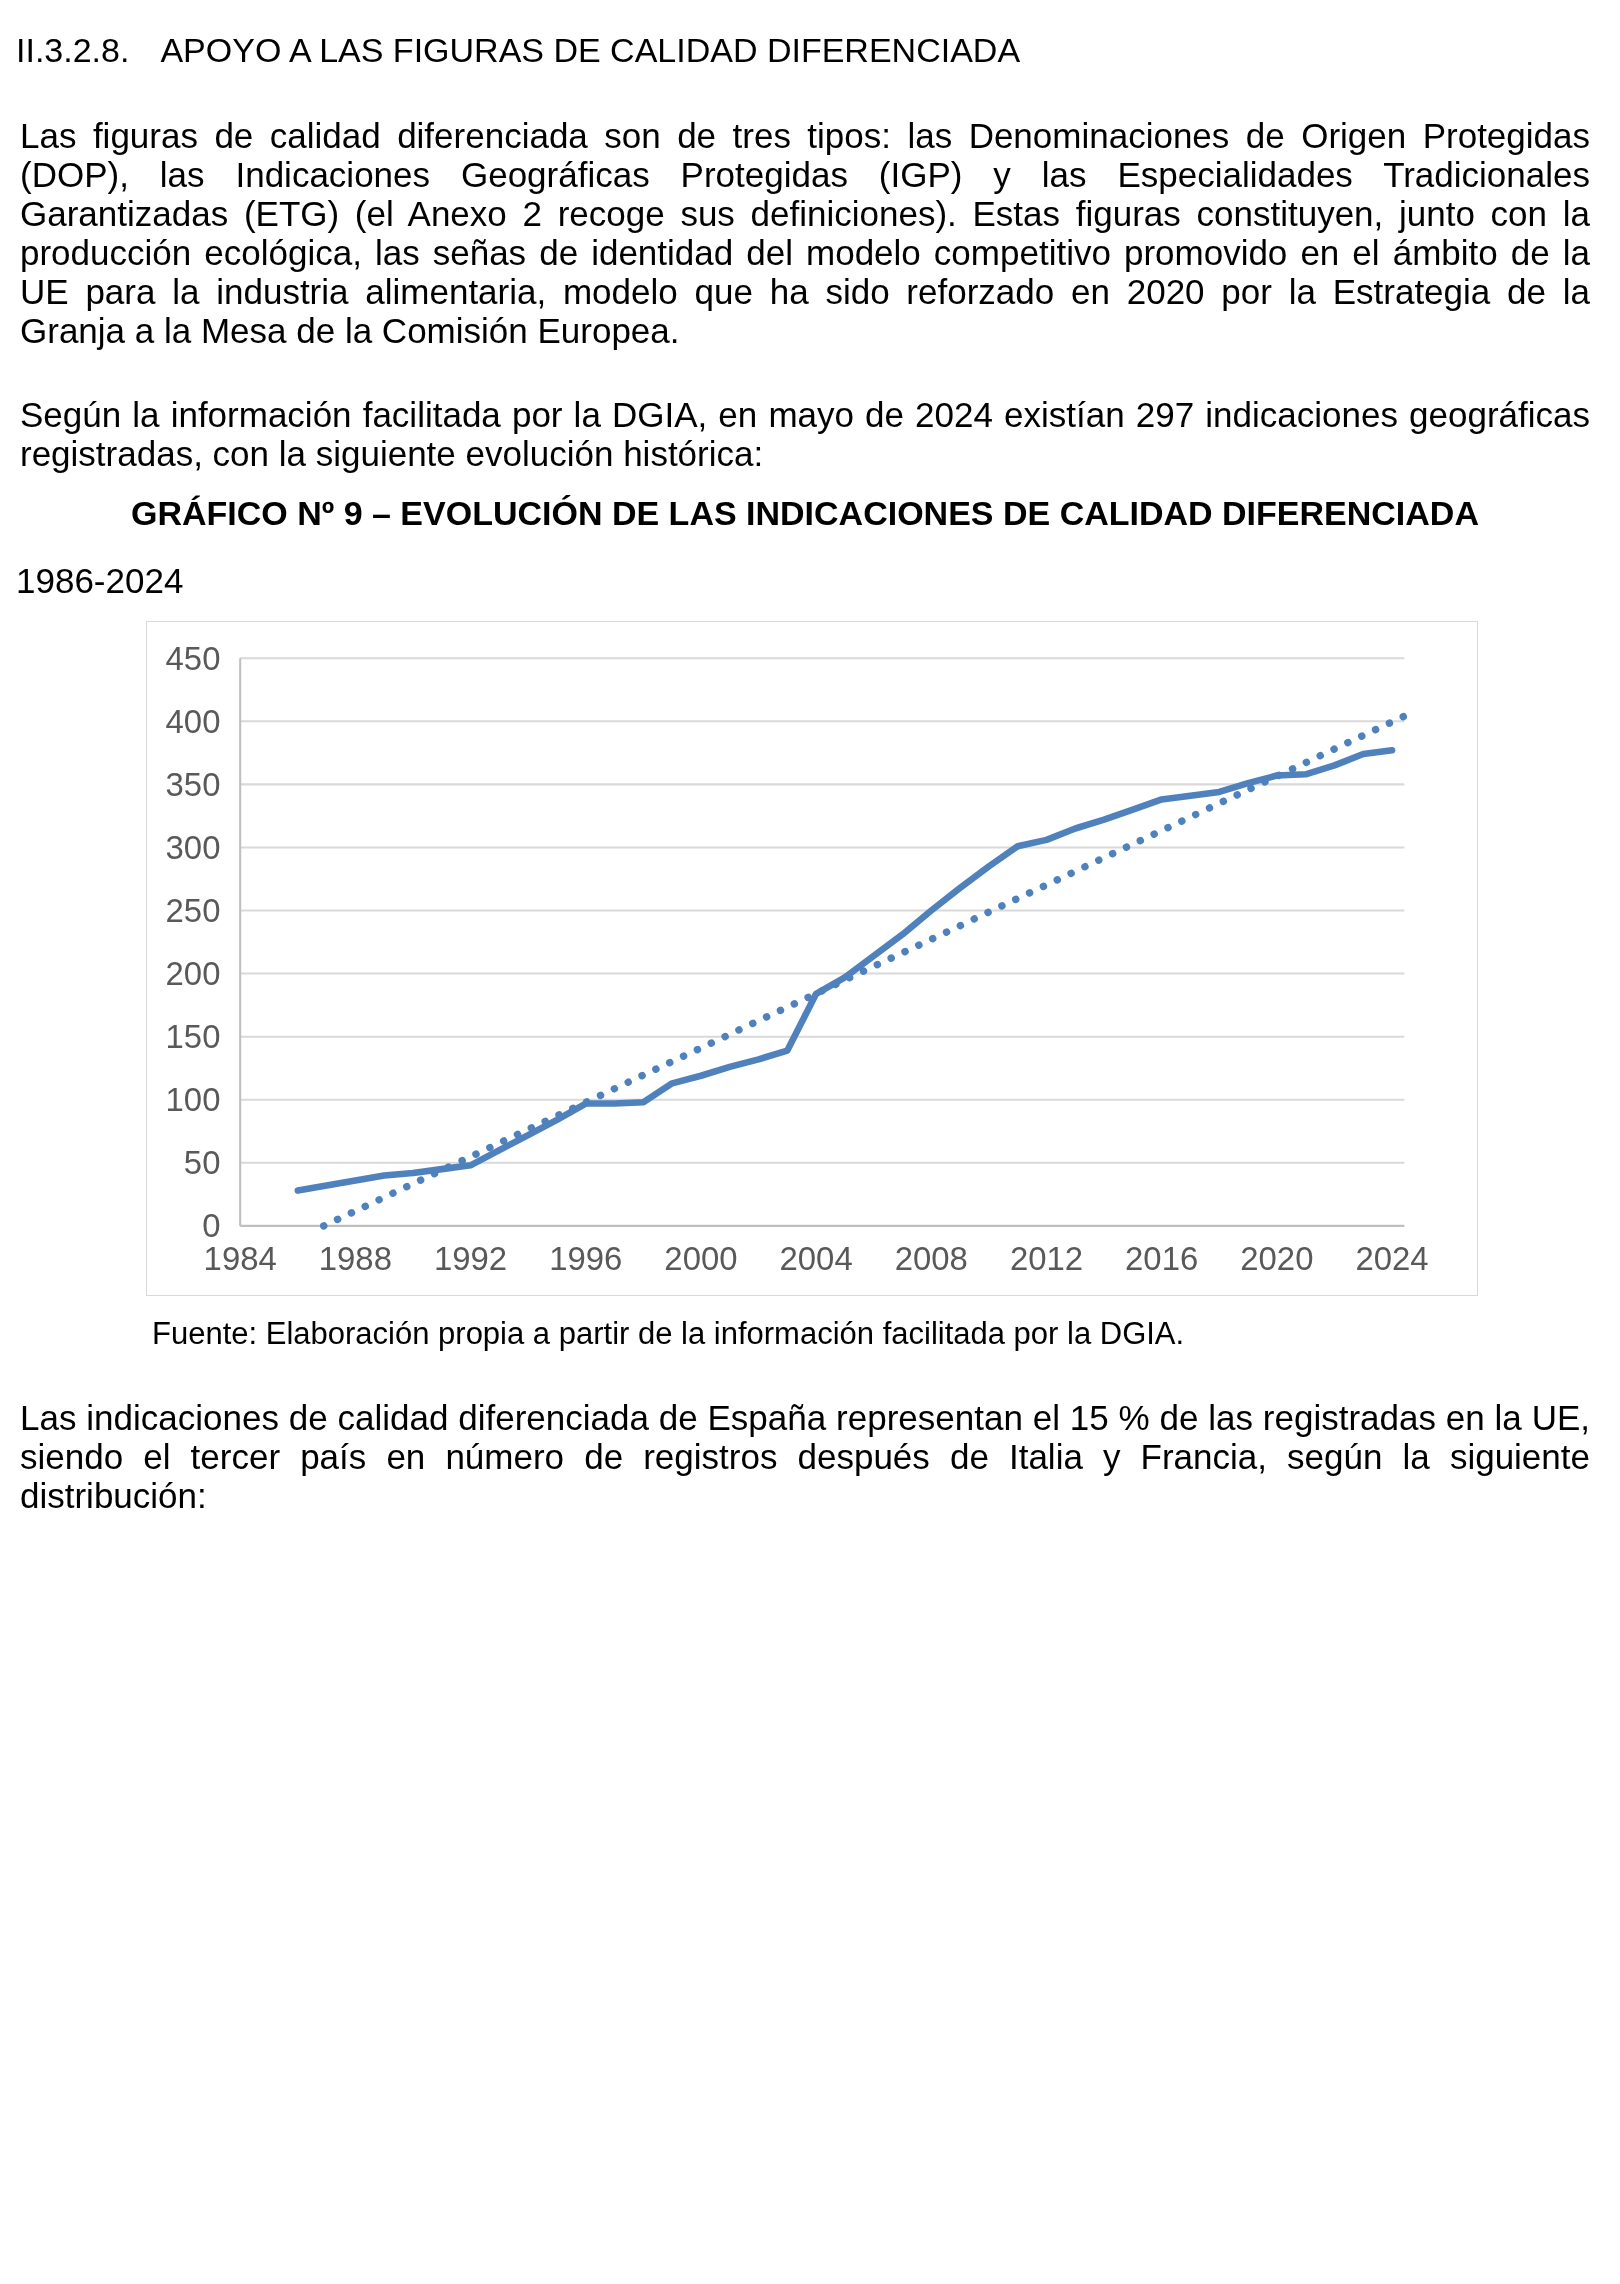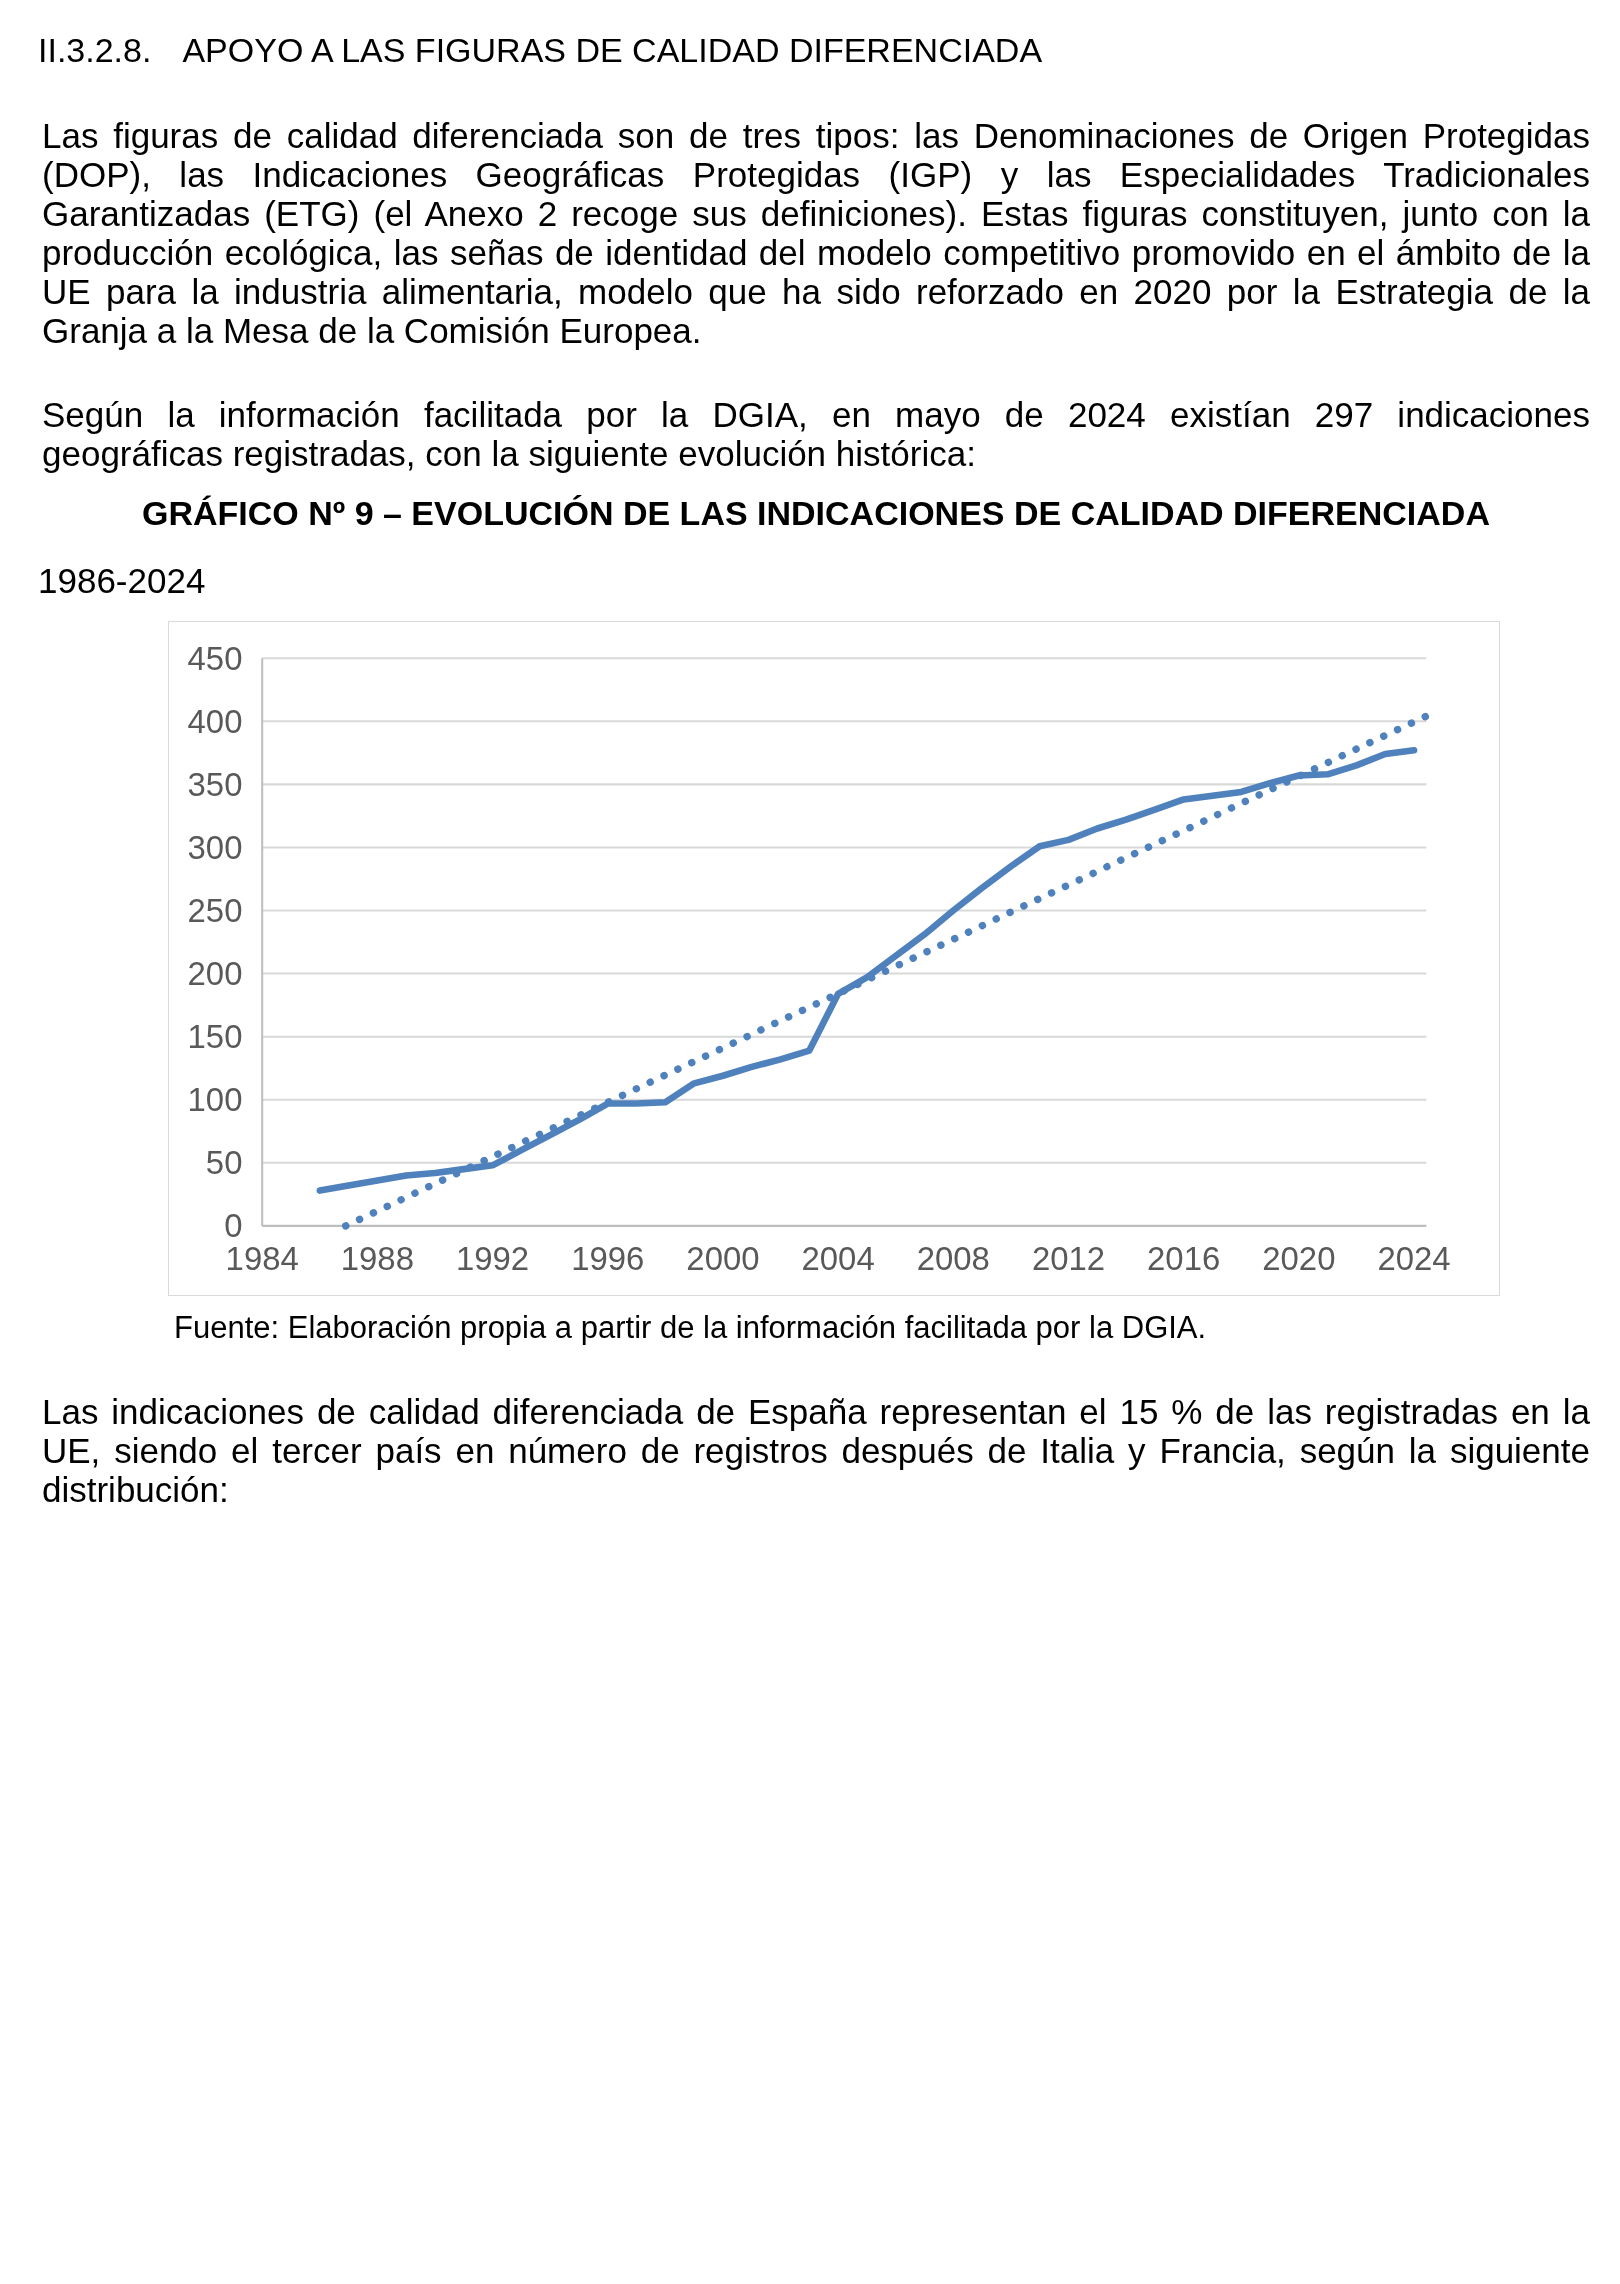--- a/index.html
+++ b/index.html
@@ -9,21 +9,21 @@
   }
   body {
     width: 1621px;
     height: 2284px;
     font-family: "Liberation Sans", sans-serif;
     color: #000000;
     position: relative;
     overflow: hidden;
   }
   .page {
-    padding: 31px 27px 0 38px;
+    padding: 31px 27px 0 16px;
   }
   .heading {
     font-size: 34px;
     line-height: 39px;
     font-weight: 400;
     white-space: nowrap;
   }
   .heading .hnum {
     display: inline-block;
     margin-right: 31px;
@@ -53,21 +53,21 @@
   .chart-box {
     margin-top: 20.6px;
     margin-left: 130px;
     width: 1330px;
     height: 673px;
     border: 1.6px solid #d9d9d9;
     background: #ffffff;
   }
   .chart-box svg { display: block; }
   .source-note {
-    margin-top: 14px;
+    margin-top: 20px;
     margin-left: 136px;
     font-size: 31px;
     line-height: 36px;
     font-weight: 400;
     text-align: left;
   }
 </style>
 </head>
 <body>
 

